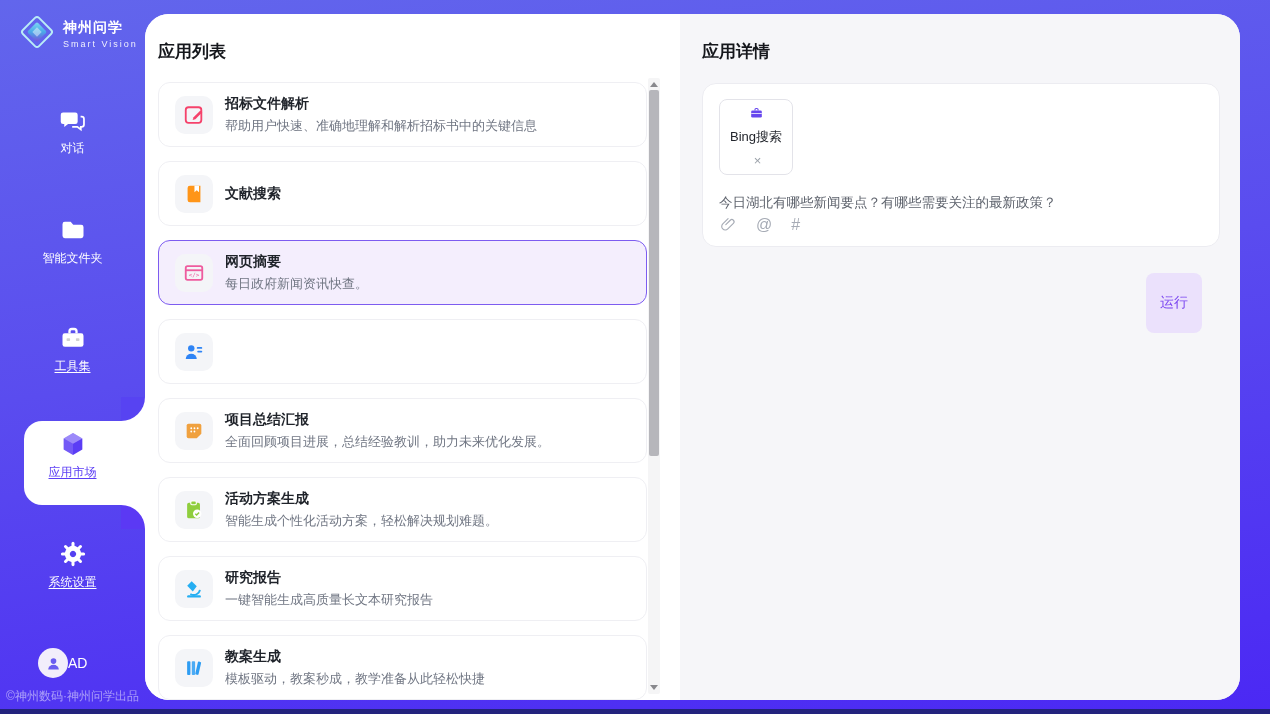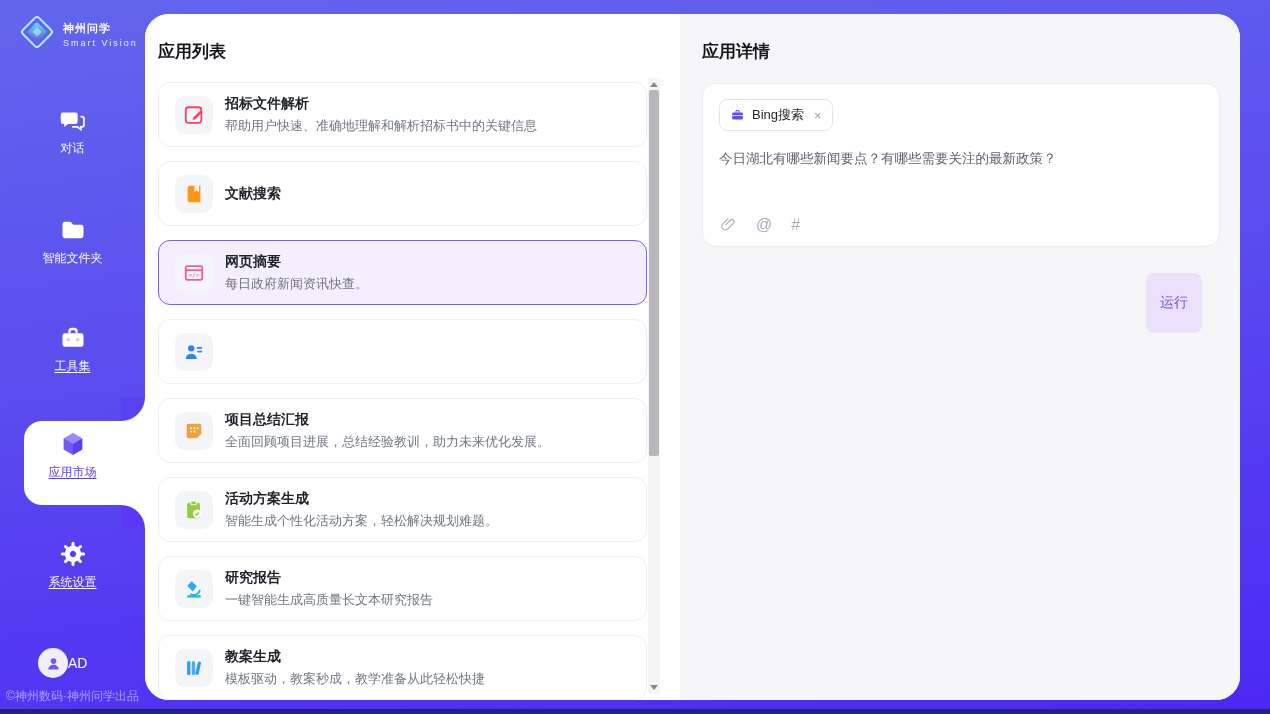--- a/index.html
+++ b/index.html
@@ -5,21 +5,21 @@
   * { margin:0; padding:0; box-sizing:border-box; }
   html,body { width:1270px; height:714px; overflow:hidden; }
   body {
     font-family:"Liberation Sans","DejaVu Sans",sans-serif;
     position:relative;
     background:linear-gradient(172deg,#6266ec 0%,#5a4cef 45%,#4b28f4 100%);
   }
   
   .sidebar { position:absolute; left:0; top:0; width:145px; height:714px; }
   .logo-row { position:absolute; top:13px; left:18px; display:flex; align-items:center; gap:7px; }
-  .logo-text .brand-name { color:#fff; font-size:11px; font-weight:bold; letter-spacing:1px; }
+  .logo-text .brand-name { color:#fff; font-size:14px; font-weight:bold; letter-spacing:1px; }
   .logo-text .brand-sub { color:rgba(255,255,255,.9); font-size:9px; letter-spacing:2px; margin-top:2px; }
   .nav-item { position:absolute; left:0; width:145px; display:flex; flex-direction:column; align-items:center; gap:6px; color:#fff; cursor:pointer; z-index:2; }
   .nav-item .nav-icon { width:28px; height:28px; color:#fff; }
   .nav-item .nav-icon svg { width:28px; height:28px; display:block; }
   .nav-item .nav-label { font-size:12px; color:#fff; }
   .nav-item .nav-label.u { text-decoration:underline; text-underline-offset:2px; }
   .nav-item.selected .nav-icon, .nav-item.selected .nav-label { color:#5b3df5; }
   
   .bump { position:absolute; left:24px; top:421px; width:121px; height:84px; background:#fff; border-radius:18px 0 0 18px; z-index:1; }
   .corner { position:absolute; left:121px; width:24px; height:24px; background:#fff; z-index:1; }
@@ -48,21 +48,21 @@
   .card-desc { font-size:13px; color:#707683; white-space:nowrap; }
   
   .scrollbar { position:absolute; top:64px; bottom:6px; left:503px; width:12px; background:#f5f5f6; border-radius:2px; }
   .sb-arrow { position:absolute; left:2px; width:0; height:0; border-left:4px solid transparent; border-right:4px solid transparent; }
   .sb-arrow.up { top:4px; border-bottom:5px solid #88888d; }
   .sb-arrow.down { bottom:4px; border-top:5px solid #88888d; }
   .sb-thumb { position:absolute; left:1px; top:12px; width:10px; height:366px; background:#b6b6bb; border-radius:2px; }
   
   .detail-col { flex:1; background:#f6f6f9; position:relative; padding:26px 20px 0 22px; }
   .input-card { margin-top:20px; background:#fff; border:1px solid #ececf1; border-radius:14px; height:164px; position:relative; padding:15px 16px; }
-  .chip { display:inline-flex; align-items:center; gap:7px; border:1px solid #e3e3e9; border-radius:8px; padding:6px 10px; background:#fff; cursor:pointer; }
+  .chip { display:inline-flex; align-items:center; gap:7px; border:1px solid #e3e3e9; border-radius:8px; padding:6px 10px; background:#fff; cursor:pointer;flex-direction:column; }
   .chip-icon { color:#6747ee; display:flex; }
   .chip-icon svg { width:15px; height:15px; }
   .chip-label { font-size:13px; color:#23262d; }
   .chip-close { font-size:13px; color:#9aa0a8; margin-left:3px; cursor:pointer; }
   .query-text { margin-top:19px; font-size:13.5px; color:#5d626c; }
   .composer-icons { position:absolute; left:17px; bottom:13px; display:flex; align-items:center; gap:19px; color:#a6abb5; }
   .composer-icons .ci { cursor:pointer; display:flex; align-items:center; }
   .composer-icons svg { width:17px; height:17px; }
   .composer-icons .glyph { font-size:16px; line-height:17px; }
   .run-row { display:flex; justify-content:flex-end; margin-top:26px; padding-right:18px; }

